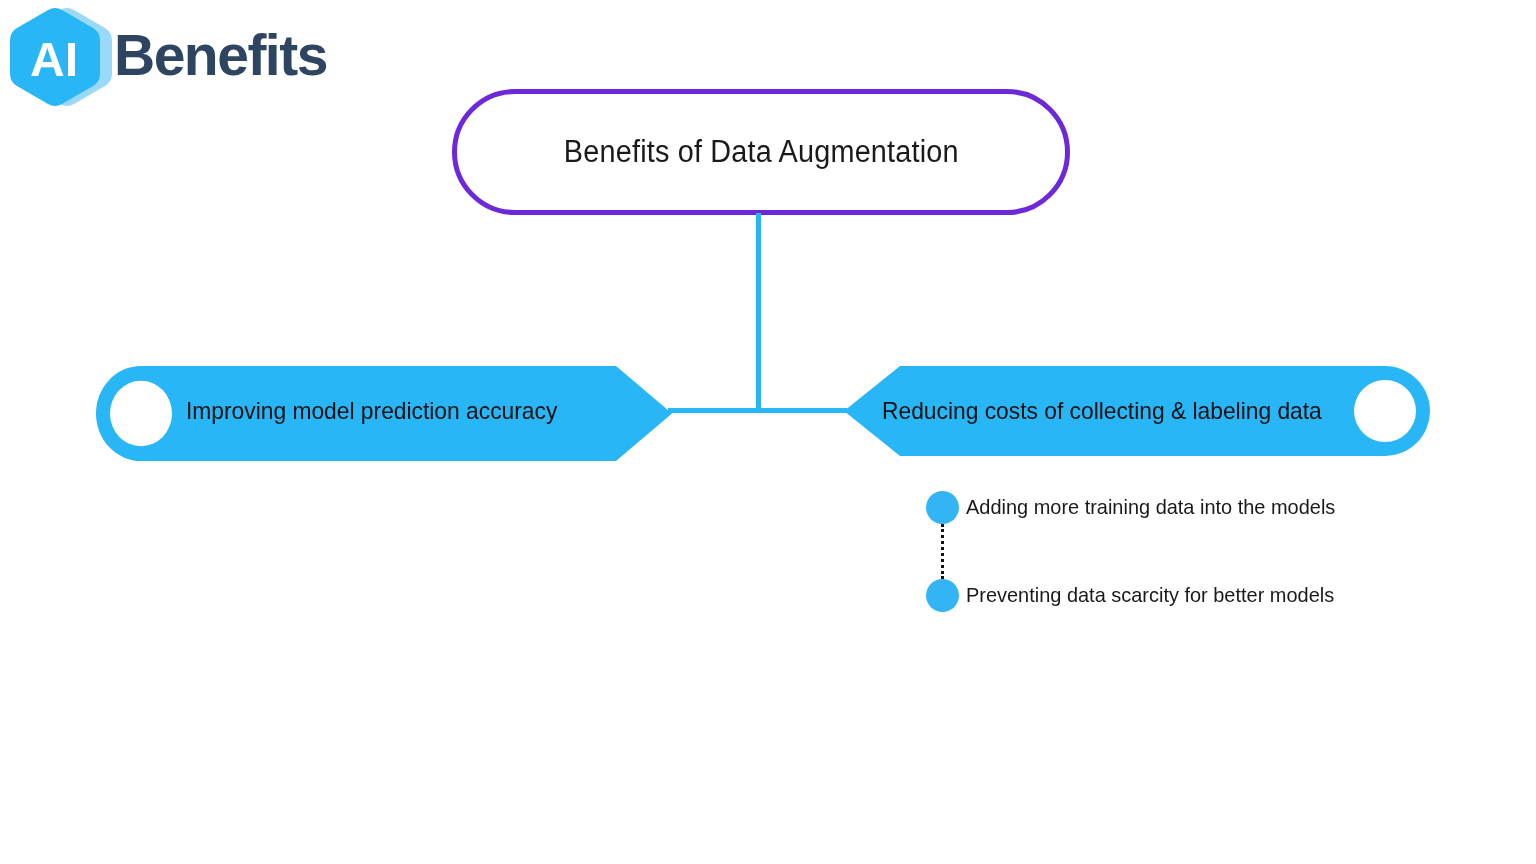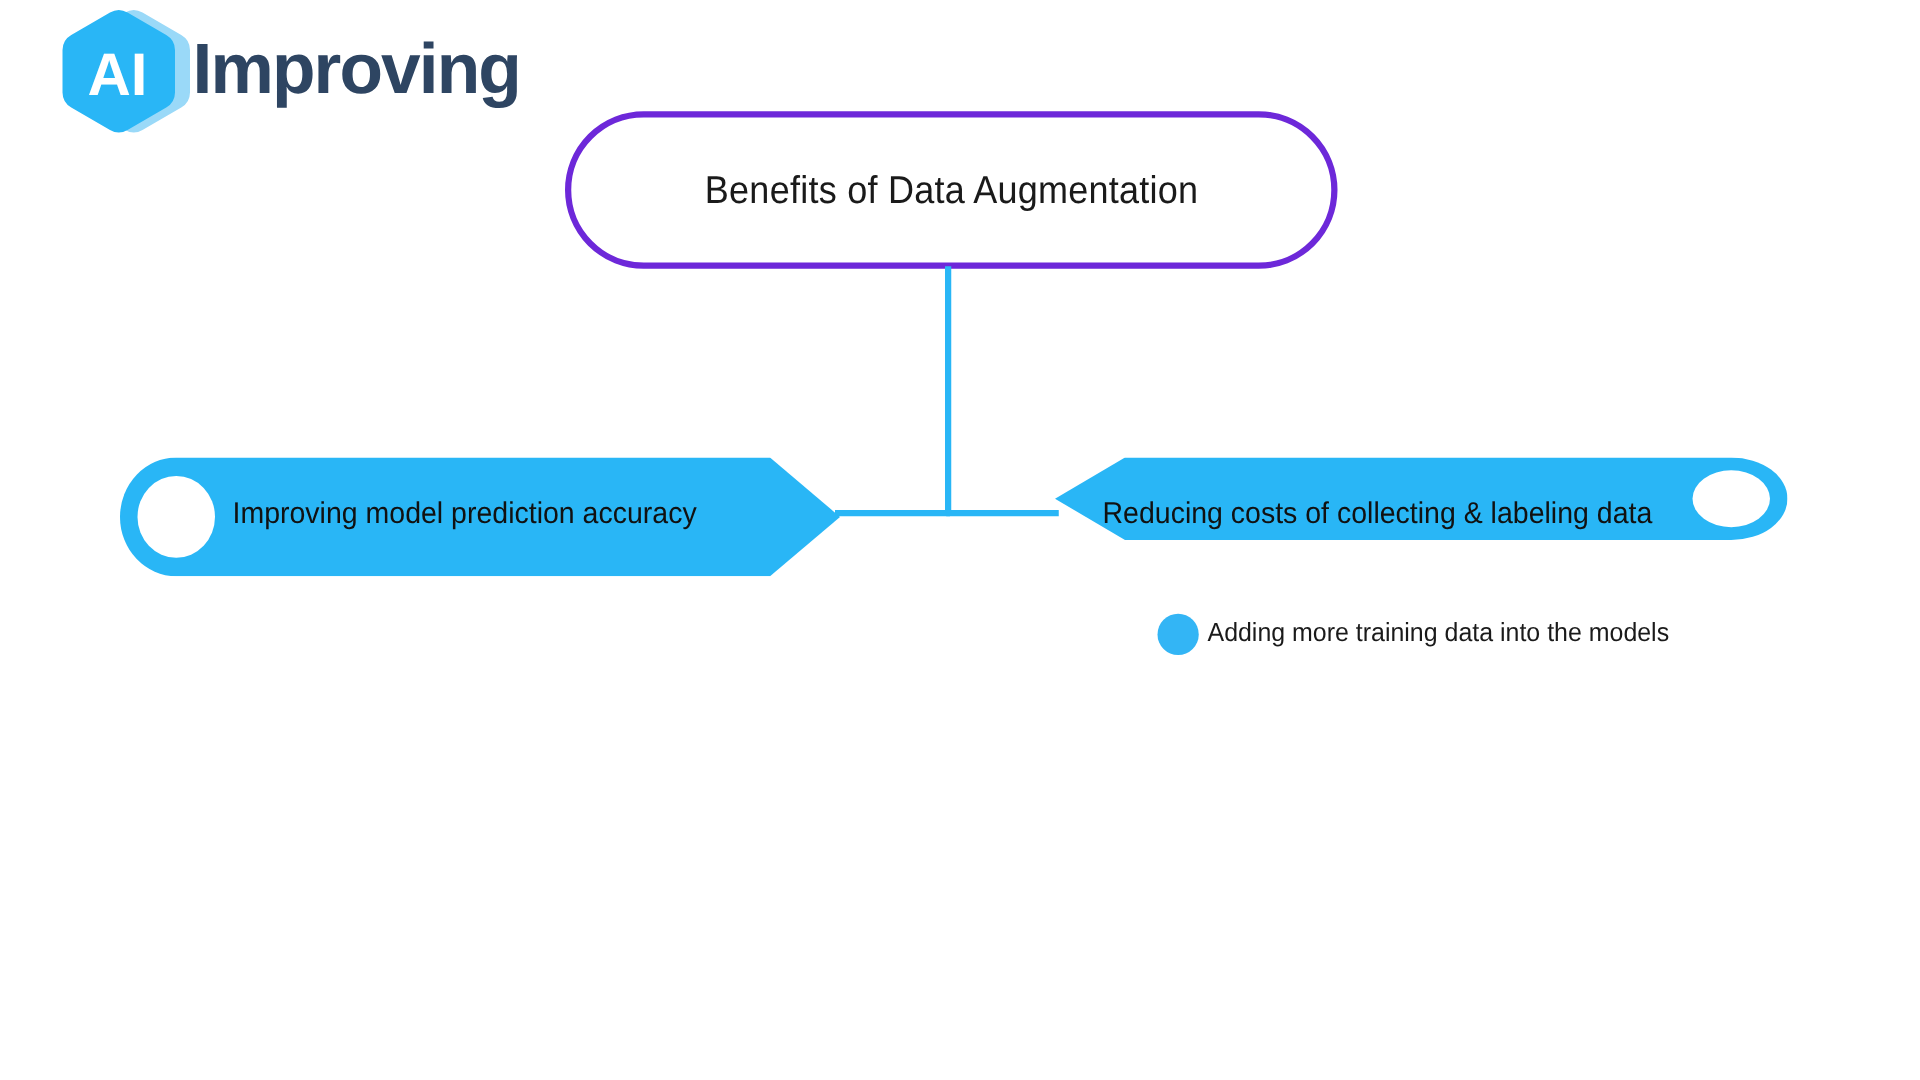--- a/index.html
+++ b/index.html
@@ -16,21 +16,20 @@
     color: #1a1a1a;
   }
 
   
   #logo {
     position: absolute;
     left: 0px;
     top: 4px;
     width: 330px;
     height: 106px;
-    margin-left: 40px;
   }
   #logo-mark {
     position: absolute;
     left: 0px;
     top: 0px;
     width: 112px;
     height: 106px;
   }
   #logo-word {
     position: absolute;
@@ -99,21 +98,21 @@
     left: 96px;
     top: 366px;
     width: 576px;
     height: 95px;
   }
   #branch-right {
     position: absolute;
     left: 844px;
     top: 366px;
     width: 586px;
-    height: 66px;
+    height: 90px;
   }
   .branch-svg { display: block; width: 100%; height: 100%; }
   .branch-label {
     position: absolute;
     top: 0;
     height: 90px;
     display: flex;
     align-items: center;
     font-size: 24px;
     color: #111111;
@@ -174,21 +173,21 @@
 <div id="logo">
   <div id="logo-mark">
     <svg viewBox="0 0 112 106" width="112" height="106" aria-hidden="true">
       <g>
         <path d="M66 6 L97 24 A14 14 0 0 1 104 36 L104 70 A14 14 0 0 1 97 82 L66 100 A14 14 0 0 1 52 100 L21 82 A14 14 0 0 1 14 70 L14 36 A14 14 0 0 1 21 24 L52 6 A14 14 0 0 1 66 6 Z" fill="#9ad9f8" transform="translate(8,0)"></path>
         <path d="M62 6 L93 24 A14 14 0 0 1 100 36 L100 70 A14 14 0 0 1 93 82 L62 100 A14 14 0 0 1 48 100 L17 82 A14 14 0 0 1 10 70 L10 36 A14 14 0 0 1 17 24 L48 6 A14 14 0 0 1 62 6 Z" fill="#29b6f6"></path>
       </g>
       <text x="54" y="72" text-anchor="middle" font-family="'Liberation Sans','DejaVu Sans',sans-serif" font-size="48" font-weight="bold" fill="#ffffff">AI</text>
     </svg>
   </div>
-  <div id="logo-word">Improving</div>
+  <div id="logo-word">Benefits</div>
 </div>
 
 <div id="title-box">
   <span id="title-text">Benefits of Data Augmentation</span>
 </div>
 
 <div id="conn-vertical" class="connector"></div>
 <div id="conn-horizontal-left" class="connector"></div>
 <div id="conn-horizontal-right" class="connector"></div>
 
@@ -209,16 +208,21 @@
 </div>
 
 <div id="bullet-list">
 
   <div class="bullet-row">
     <span class="bullet-dot"></span>
     <span class="bullet-line"></span>
     <span class="bullet-text">Adding more training data into the models</span>
   </div>
 
+  <div class="bullet-row">
+    <span class="bullet-dot"></span>
+    <span class="bullet-line"></span>
+    <span class="bullet-text">Preventing data scarcity for better models</span>
+  </div>
 
 
 
 </div>
 
 </body></html>

